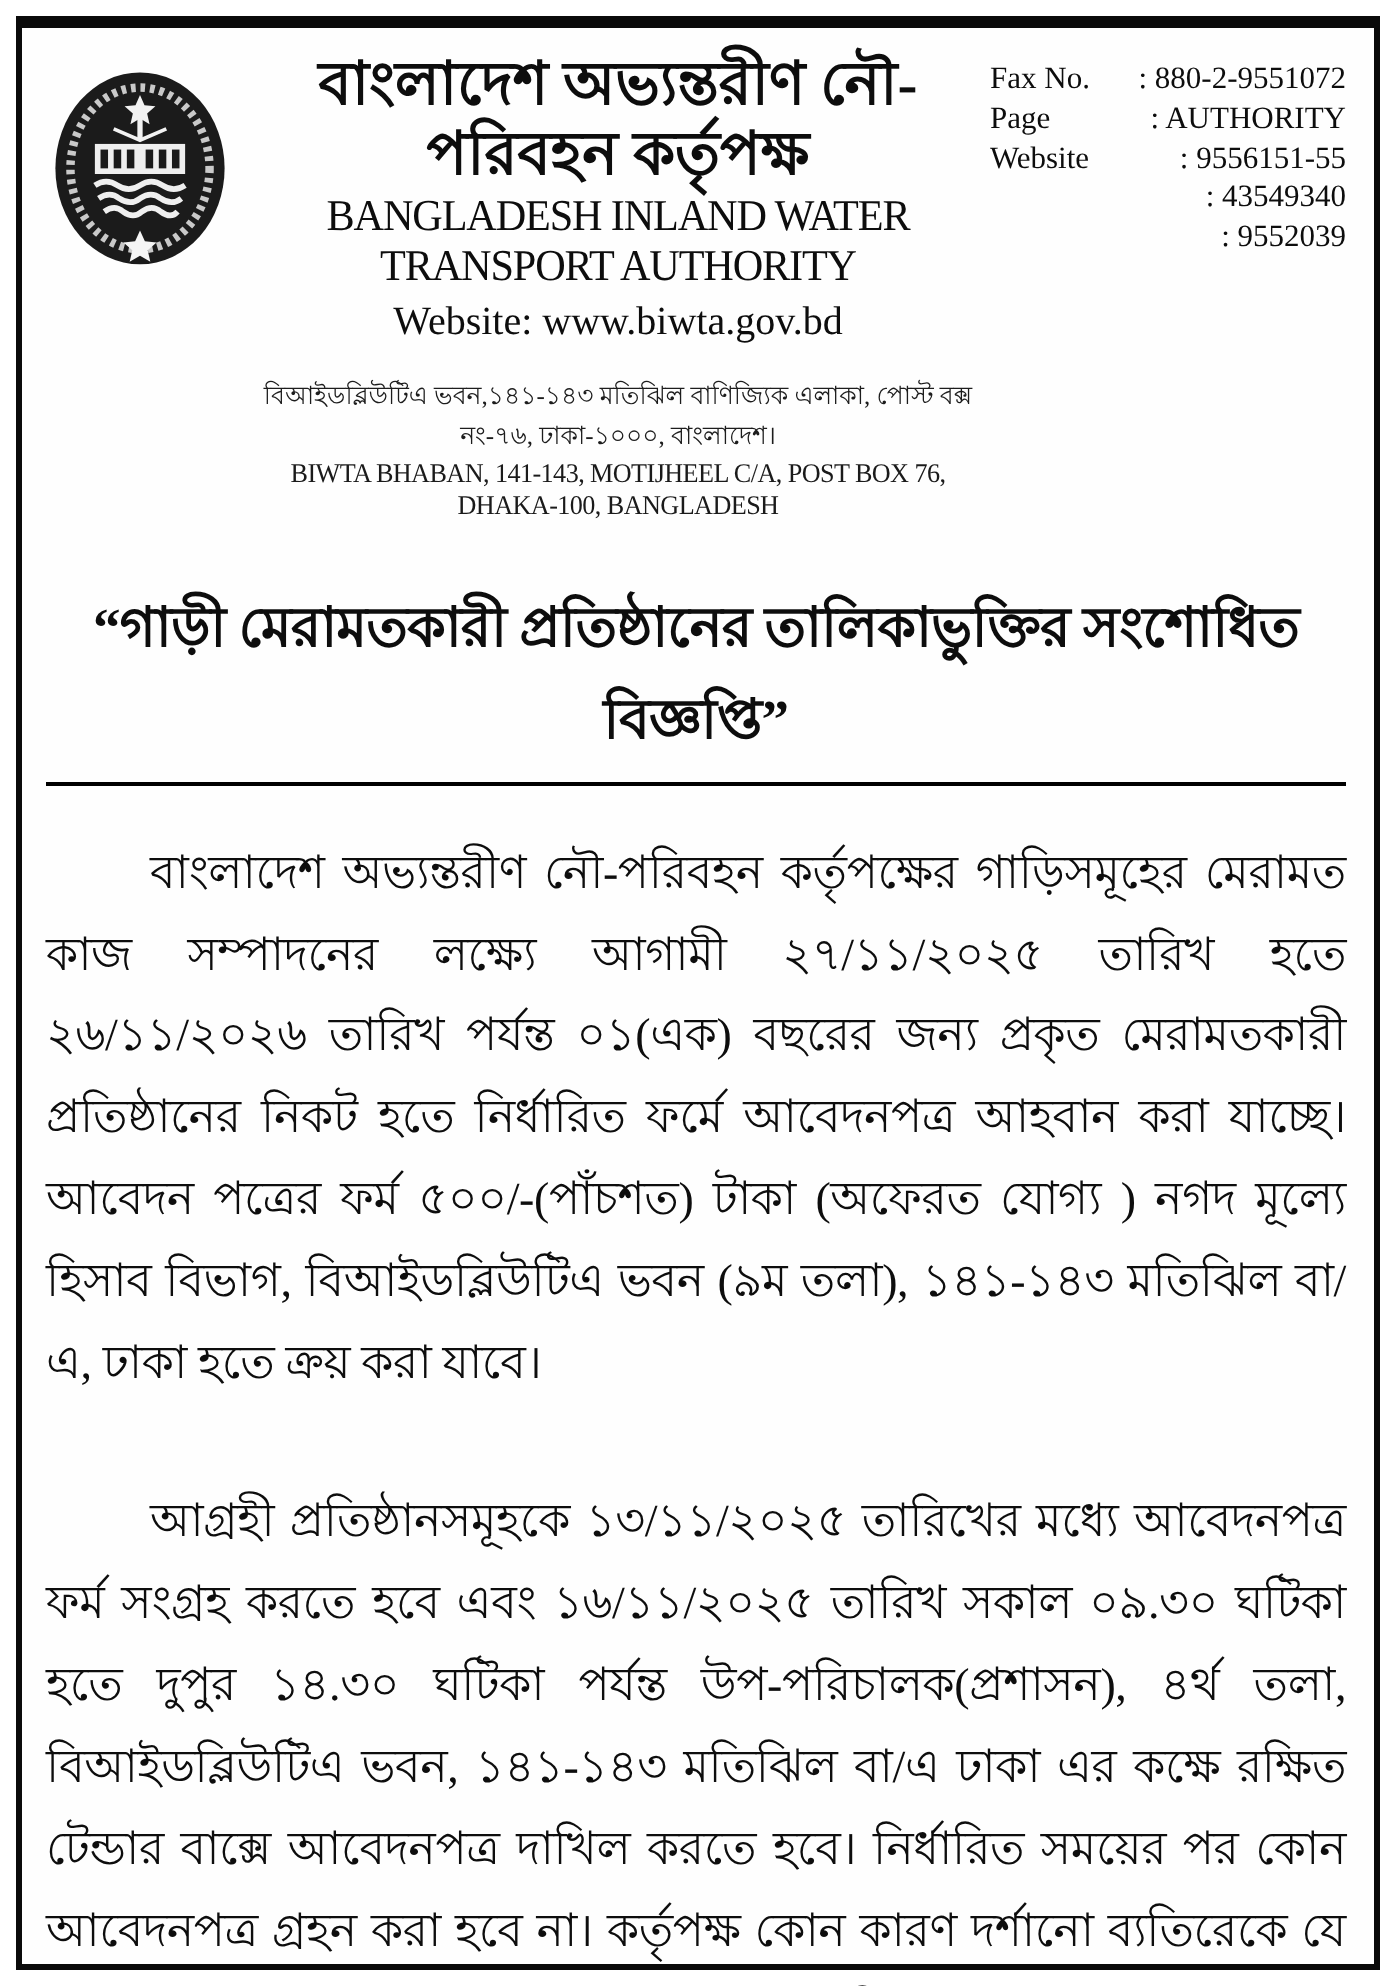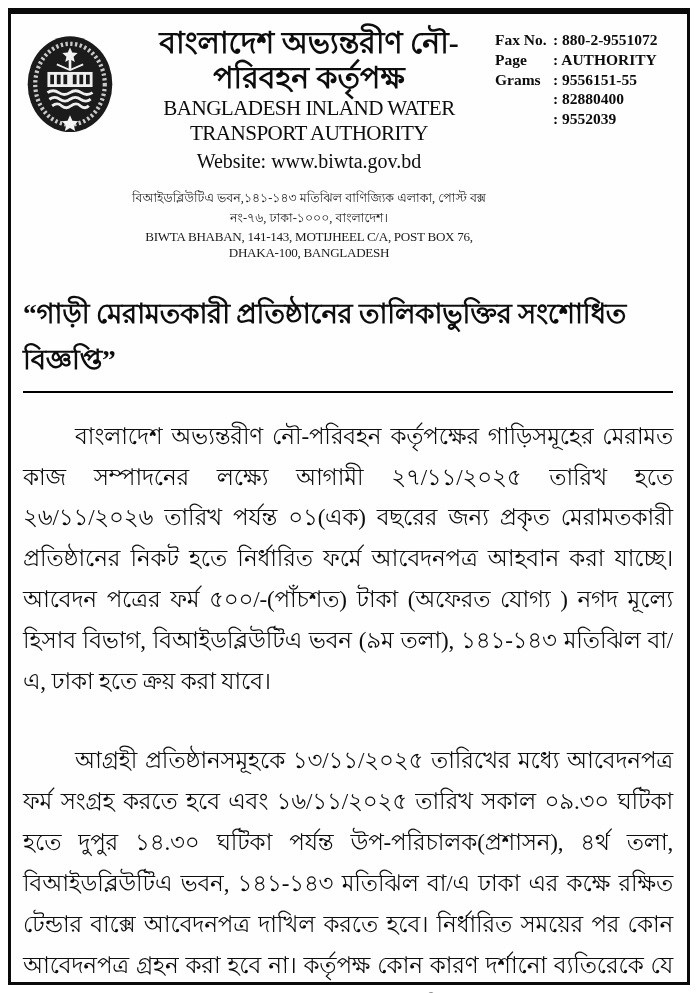--- a/index.html
+++ b/index.html
@@ -36,32 +36,32 @@
     font-size:20px; margin-top:4px; font-weight:500;
   }
   .fb-line {
     font-size:21px; text-decoration:underline; margin-top:3px; font-weight:500;
   }
   .addr-bn { font-size:12.5px; margin-top:16px; color:#1c1c1c; }
   .addr-en { font-size:13.5px; letter-spacing:-0.3px; color:#1a1a1a;
              transform:scaleX(0.97); transform-origin:center; }
 
   .contacts { flex:0 0 178px; padding-top:10px; font-size:15.5px; line-height:1.28; }
-  .c-row { display:flex;font-weight:bold; }
+  .c-row { display:flex; }
   .c-label { width:58px; flex:0 0 auto; }
-  .c-val { flex:1; white-space:nowrap; }
+  .c-val { flex:1; white-space:nowrap;text-align:right; }
 
   
   .memo {
     display:flex; justify-content:space-between;
     margin-top:34px; font-size:19px;
   }
 
   
-  .title-wrap { text-align:left; margin-top:32px;font-family:Liberation Serif, serif; }
+  .title-wrap { text-align:center; margin-top:32px;font-family:Liberation Serif, serif; }
   .notice-title {
     display:inline-block;
     font-size:27.5px; font-weight:bold;
     border-bottom:2px solid #000;
     padding-bottom:6px;
     letter-spacing:-0.3px;
   }
 
   
   .body-text { margin-top:24px; }
@@ -117,26 +117,26 @@
     <div class="contacts">
       <div class="c-row">
         <span class="c-label">Fax No.</span>
         <span class="c-val">: 880-2-9551072</span>
       </div>
       <div class="c-row">
         <span class="c-label">Page</span>
         <span class="c-val">: AUTHORITY</span>
       </div>
       <div class="c-row">
-        <span class="c-label">Grams</span>
+        <span class="c-label">Website</span>
         <span class="c-val">: 9556151-55</span>
       </div>
       <div class="c-row">
         <span class="c-label"></span>
-        <span class="c-val">: 82880400</span>
+        <span class="c-val">: 43549340</span>
       </div>
       <div class="c-row">
         <span class="c-label"></span>
         <span class="c-val">: 9552039</span>
       </div>
     </div>
   </div>
 
 
   <div class="title-wrap">

